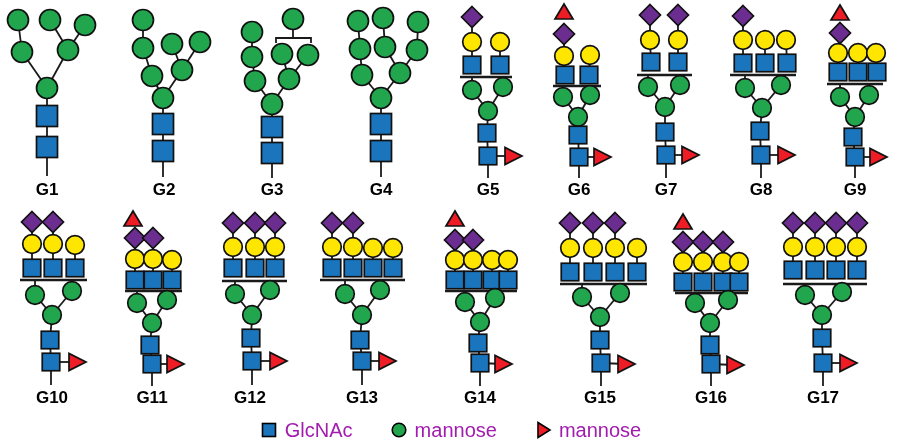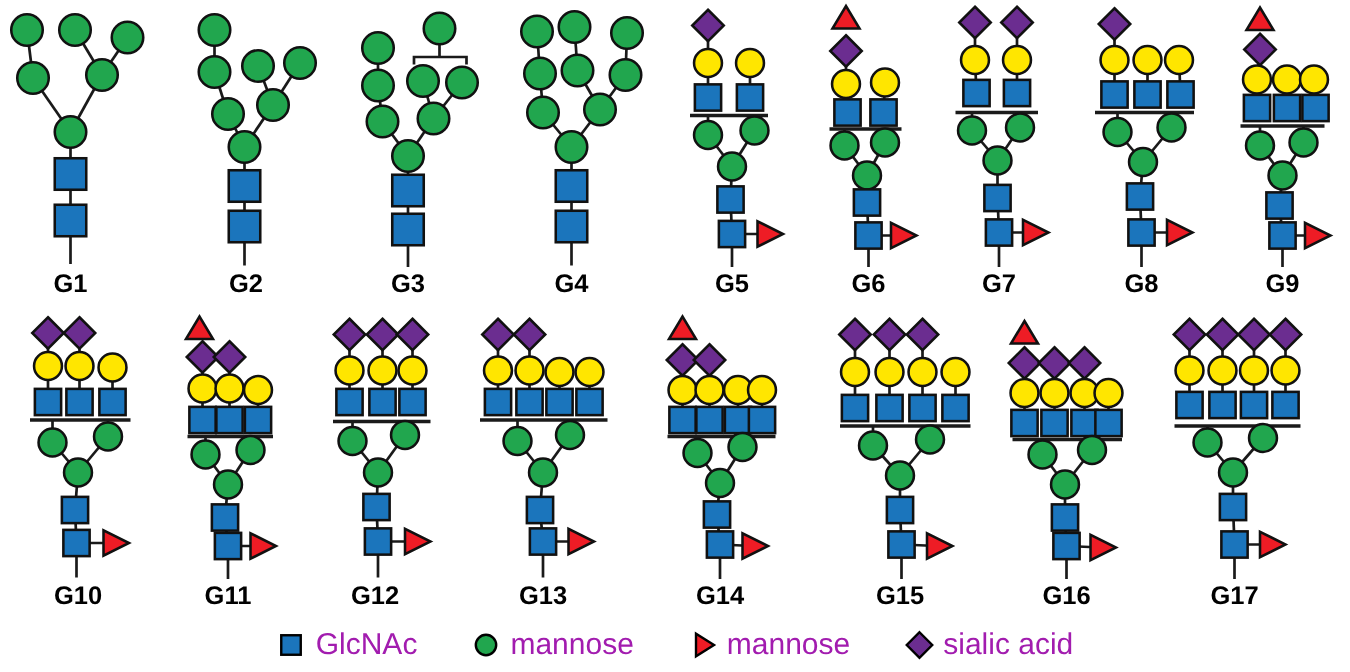--- a/index.html
+++ b/index.html
@@ -533,20 +533,14 @@
         <circle cx="10" cy="10" r="6.8" stroke="#000" stroke-width="1.6" fill="#21A64E"></circle>
       </svg>
       <span>mannose</span>
     </div>
     <div class="legend-item">
       <svg width="20" height="20">
         <polygon points="5,2.5 5,17.5 17,10" stroke="#000" stroke-width="1.6" fill="#EE1C25"></polygon>
       </svg>
       <span>mannose</span>
     </div>
-    <div class="legend-item">
-      <svg width="20" height="20">
-        <polygon points="10,1.5 18.5,10 10,18.5 1.5,10" stroke="#000" stroke-width="1.6" fill="#6B2D90"></polygon>
-      </svg>
-      <span>sialic acid</span>
-    </div>
   </div>
 </div>
 
 </body></html>

